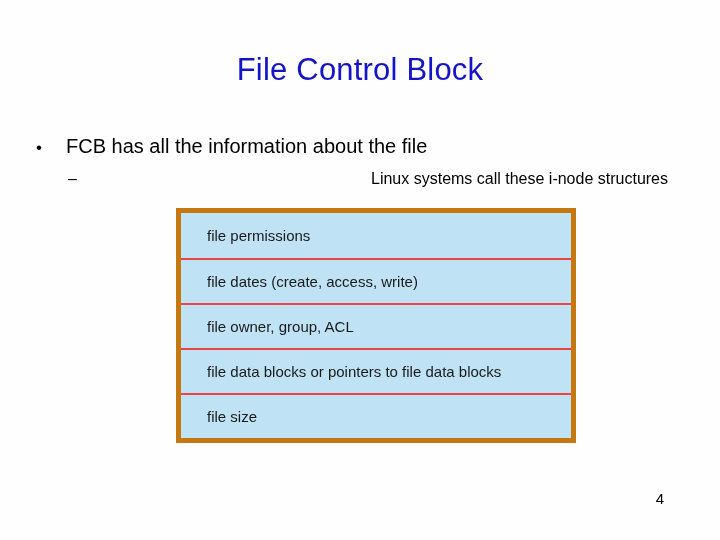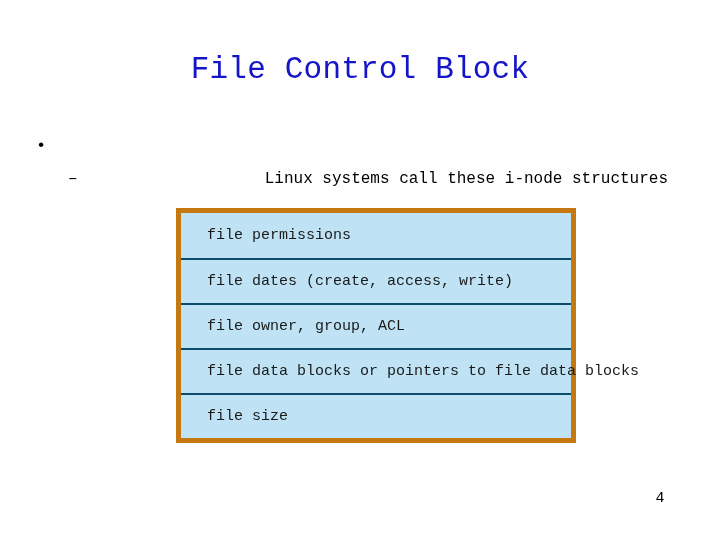--- a/index.html
+++ b/index.html
@@ -6,21 +6,21 @@
     margin: 0;
     padding: 0;
     background: #ffffff;
   }
   #slide {
     position: relative;
     width: 720px;
     height: 540px;
     background: #fefefe;
     overflow: hidden;
-    font-family: Liberation Mono, monospace;
+    font-family: Liberation Sans, sans-serif;
     -webkit-font-smoothing: antialiased;
   }
 
   
   #slide-title {
     position: absolute;
     left: 0;
     top: 52px;
     width: 720px;
     text-align: center;
@@ -96,21 +96,21 @@
     background: #BFE3F5;
     display: flex;
     align-items: center;
     padding-left: 26px;
     font-size: 15px;
     line-height: 20px;
     color: #1a1a1a;
     white-space: nowrap;
   }
   .fcb-row + .fcb-row {
-    border-top: 2px solid #0c4a6e;
+    border-top: 2px solid #ef4444;
   }
 
   
   #page-number {
     position: absolute;
     left: 640px;
     top: 490px;
     width: 40px;
     text-align: center;
     font-size: 15px;
@@ -120,20 +120,21 @@
 </style>
 </head>
 <body>
 
 <div id="slide">
 
   <div id="slide-title">File Control Block</div>
 
   <div class="bullet-l1">
     <span class="marker">•</span>
+    <span class="btext">FCB has all the information about the file</span>
   </div>
 
   <div class="bullet-l2">
     <span class="marker">–</span>
     <span class="btext">Linux systems call these i-node structures</span>
   </div>
 
   <div id="fcb-diagram">
     <div class="fcb-row">
       <span>file permissions</span>

